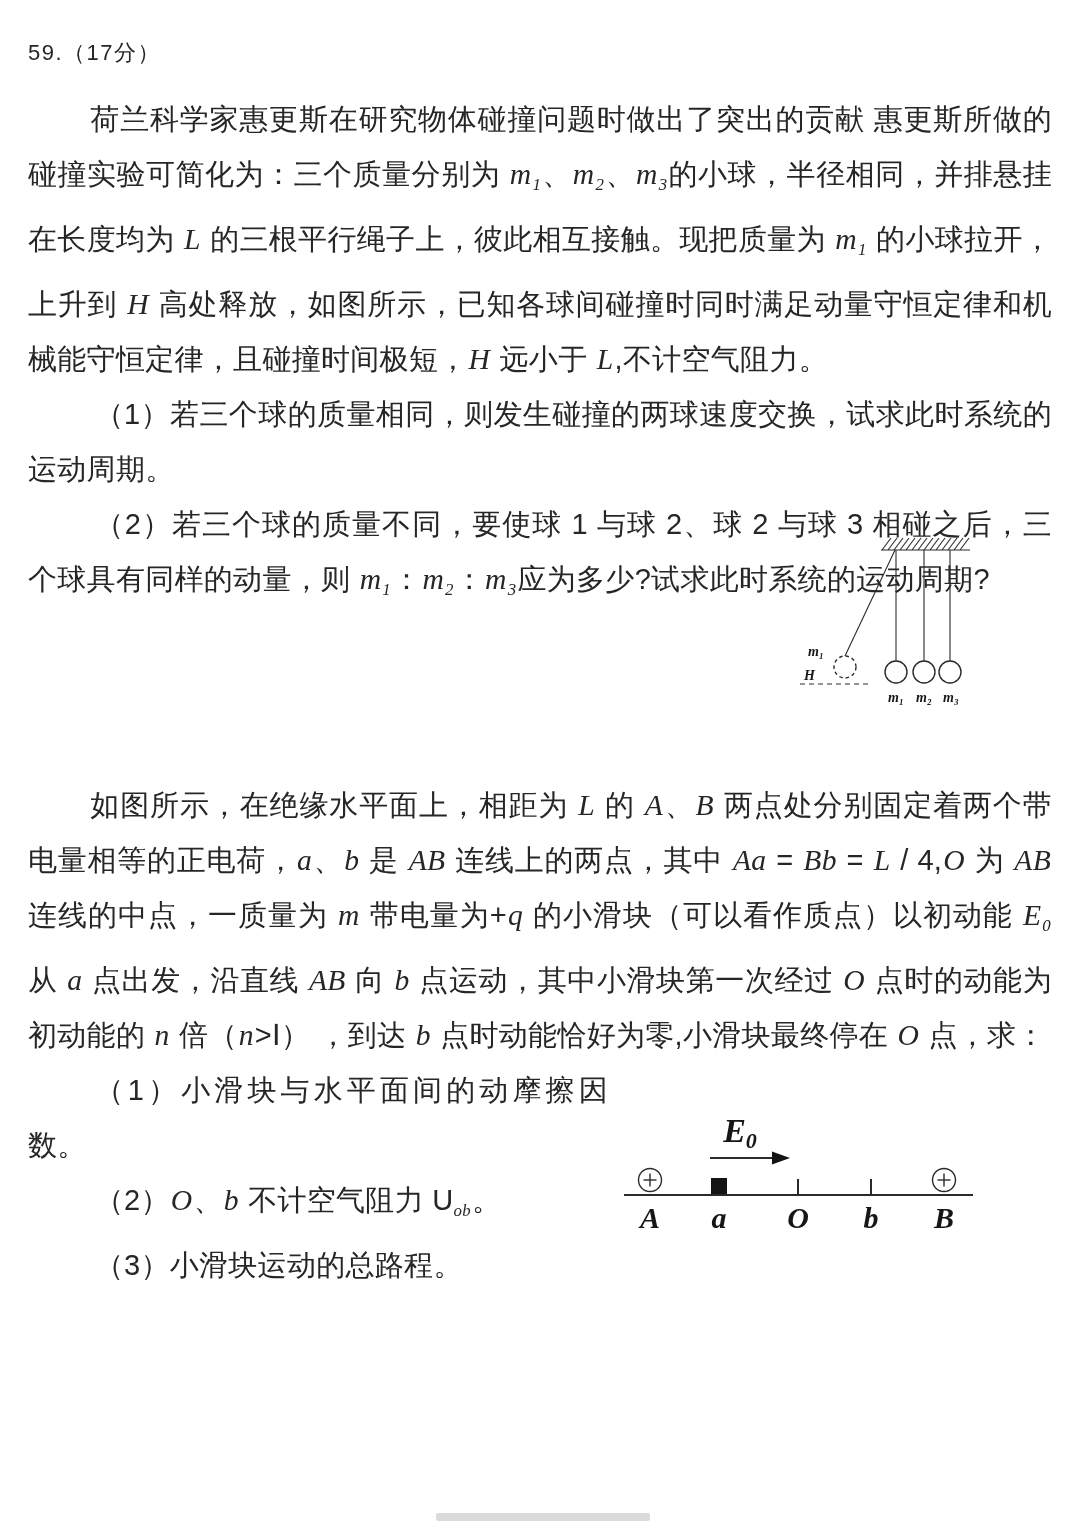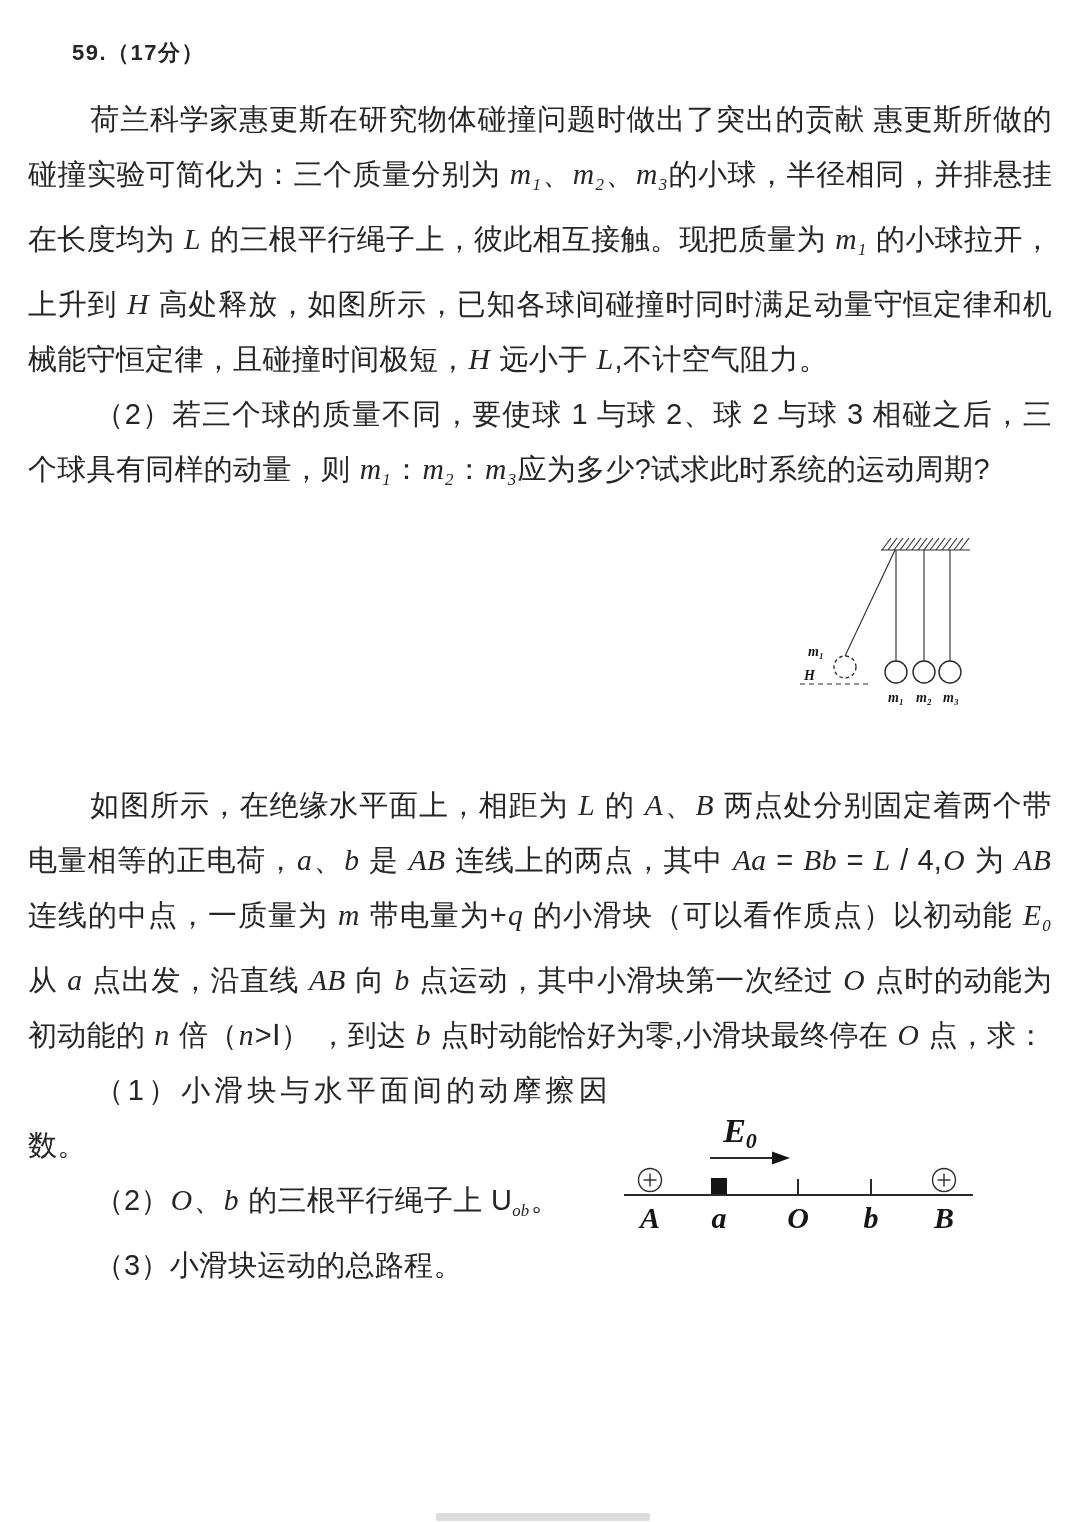--- a/index.html
+++ b/index.html
@@ -8,21 +8,21 @@
     position:relative;
     width:1080px; height:1522px;
     background:#ffffff;
     font-family:"Liberation Sans", sans-serif;
     color:#262626;
     overflow:hidden;
   }
   .sec { position:absolute; left:28px; width:1024px; }
   .q-head {
     font-size:22px; line-height:34px; margin-bottom:22px;
-    letter-spacing:1.5px; font-weight:700;margin-left:44px;
+    letter-spacing:1.5px; font-weight:400;
   }
   .para {
     font-size:29px; line-height:55px;
     text-align:justify; letter-spacing:0.3px;
   }
   .stem { text-indent:2.15em; }
   .part { text-indent:2.3em; }
   .rn { }
   .ri {
     font-family:"Liberation Serif", serif;
@@ -60,20 +60,21 @@
   }
 </style>
 </head>
 <body>
 
 <div class="page">
 
   <section class="sec" style="top:36px">
     <div class="q-head">59.（17分）</div>
     <p class="para stem"><span class="rn">荷兰科学家惠更斯在研究物体碰撞问题时做出了突出的贡献 惠更斯所做的碰撞实验可简化为：三个质量分别为 </span><span class="ri">m</span><span class="rsub">1</span><span class="rn">、</span><span class="ri">m</span><span class="rsub">2</span><span class="rn">、</span><span class="ri">m</span><span class="rsub">3</span><span class="rn">的小球，半径相同，并排悬挂在长度均为 </span><span class="ri">L</span><span class="rn"> 的三根平行绳子上，彼此相互接触。现把质量为 </span><span class="ri">m</span><span class="rsub">1</span><span class="rn"> 的小球拉开，上升到 </span><span class="ri">H</span><span class="rn"> 高处释放，如图所示，已知各球间碰撞时同时满足动量守恒定律和机械能守恒定律，且碰撞时间极短，</span><span class="ri">H</span><span class="rn"> 远小于 </span><span class="ri">L</span><span class="rn">,不计空气阻力。</span></p>
+    <p class="para part"><span class="rn">（1）若三个球的质量相同，则发生碰撞的两球速度交换，试求此时系统的运动周期。</span></p>
     <p class="para part"><span class="rn">（2）若三个球的质量不同，要使球 1 与球 2、球 2 与球 3 相碰之后，三个球具有同样的动量，则 </span><span class="ri">m</span><span class="rsub">1</span><span class="rn">：</span><span class="ri">m</span><span class="rsub">2</span><span class="rn">：</span><span class="ri">m</span><span class="rsub">3</span><span class="rn">应为多少?试求此时系统的运动周期?</span></p>
   </section>
 
   <figure class="fig fig1">
     <svg viewBox="0 0 225 175" width="225" height="175">
       <g class="stroke thin">
         <line x1="103" y1="16" x2="192" y2="16"></line>
         <line x1="104" y1="16" x2="113" y2="4"></line>
         <line x1="110" y1="16" x2="119" y2="4"></line>
         <line x1="116" y1="16" x2="125" y2="4"></line>
@@ -104,21 +105,21 @@
       <text x="26" y="146">H</text>
       <text class="mid" x="118" y="168">m₁</text>
       <text class="mid" x="146" y="168">m₂</text>
       <text class="mid" x="173" y="168">m₃</text>
     </svg>
   </figure>
 
   <section class="sec" style="top:778px">
     <p class="para stem"><span class="rn">如图所示，在绝缘水平面上，相距为 </span><span class="ri">L</span><span class="rn"> 的 </span><span class="ri">A</span><span class="rn">、</span><span class="ri">B</span><span class="rn"> 两点处分别固定着两个带电量相等的正电荷，</span><span class="ri">a</span><span class="rn">、</span><span class="ri">b</span><span class="rn"> 是 </span><span class="ri">AB</span><span class="rn"> 连线上的两点，其中 </span><span class="ri">Aa</span><span class="rn"> = </span><span class="ri">Bb</span><span class="rn"> = </span><span class="ri">L</span><span class="rn"> / 4,</span><span class="ri">O</span><span class="rn"> 为 </span><span class="ri">AB</span><span class="rn"> 连线的中点，一质量为 </span><span class="ri">m</span><span class="rn"> 带电量为+</span><span class="ri">q</span><span class="rn"> 的小滑块（可以看作质点）以初动能 </span><span class="ri">E</span><span class="rsub">0</span><span class="rn">从 </span><span class="ri">a</span><span class="rn"> 点出发，沿直线 </span><span class="ri">AB</span><span class="rn"> 向 </span><span class="ri">b</span><span class="rn"> 点运动，其中小滑块第一次经过 </span><span class="ri">O</span><span class="rn"> 点时的动能为初动能的 </span><span class="ri">n</span><span class="rn"> 倍（</span><span class="ri">n</span><span class="rn">&gt;Ⅰ） ，到达 </span><span class="ri">b</span><span class="rn"> 点时动能恰好为零,小滑块最终停在 </span><span class="ri">O</span><span class="rn"> 点，求：</span></p>
     <p class="para part" style="width:580px"><span class="rn">（1）小滑块与水平面间的动摩擦因数。</span></p>
-    <p class="para part" style="width:580px"><span class="rn">（2）</span><span class="ri">O</span><span class="rn">、</span><span class="ri">b</span><span class="rn"> 的三根平行绳子上 U</span><span class="rsub">ob</span><span class="rn">。</span></p>
+    <p class="para part" style="width:580px"><span class="rn">（2）</span><span class="ri">O</span><span class="rn">、</span><span class="ri">b</span><span class="rn"> 不计空气阻力 U</span><span class="rsub">ob</span><span class="rn">。</span></p>
     <p class="para part" style="width:580px"><span class="rn">（3）小滑块运动的总路程。</span></p>
   </section>
 
   <figure class="fig fig2">
     <svg viewBox="0 0 378 128" width="378" height="128">
       <text class="e0-label mid" x="130" y="34"><tspan>E</tspan><tspan class="e0-sub" dy="6">0</tspan></text>
       <g>
         <line class="stroke thick" x1="100" y1="50" x2="164" y2="50"></line>
         <polygon class="filled" points="162,43.5 180,50 162,56.5"></polygon>
       </g>

